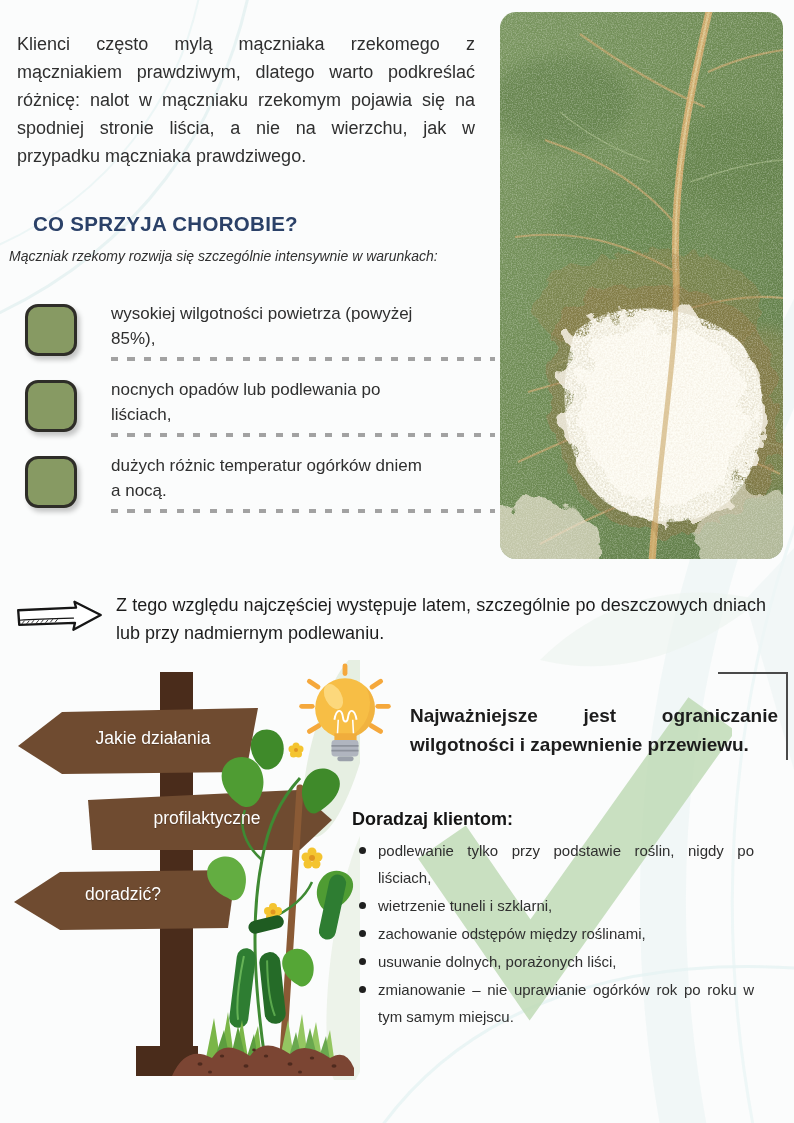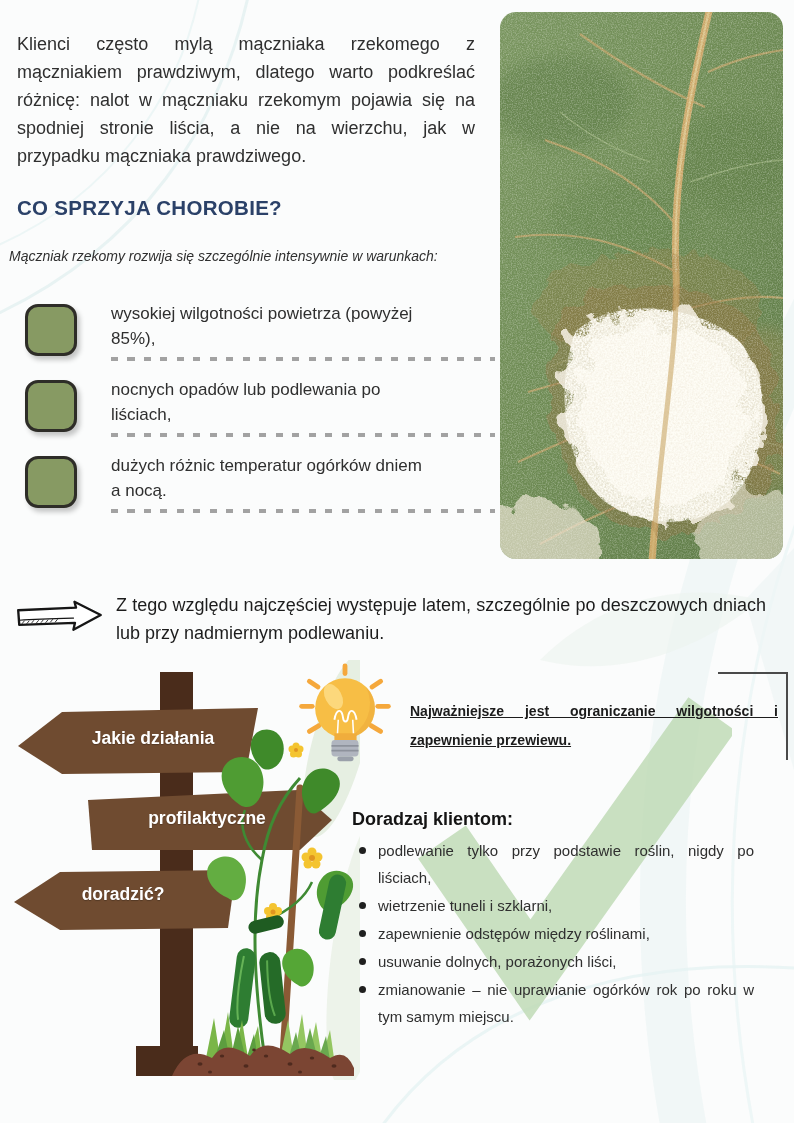--- a/index.html
+++ b/index.html
@@ -6,45 +6,45 @@
   .page{
     position:relative;width:794px;height:1123px;margin:0 auto;
     background:#fbfcfc;overflow:hidden;
     font-family:"Liberation Sans","DejaVu Sans",sans-serif;
     color:#2f2f2f;
     padding-left:12px;
   }
   .abs{position:absolute;}
   
   .intro{left:17px;top:12px;width:458px;font-size:18px;line-height:28px;text-align:justify;}
-  .section-heading{left:17px;top:196px;width:470px;font-size:20.5px;font-weight:800;letter-spacing:.3px;color:#2b4168;margin:0;}
+  .section-heading{left:17px;top:196px;width:470px;font-size:20.5px;font-weight:800;letter-spacing:.3px;color:#2b4168;margin:16px;}
   .section-intro{left:9px;top:228px;width:452px;font-size:14px;line-height:28px;text-align:justify;font-style:italic;}
   
   .conditions{left:17px;top:294px;width:470px;list-style:none;margin:8px;padding:0;display:flex;flex-direction:column;gap:17px;}
   .conditions li{display:flex;align-items:flex-start;}
   .sq{flex:0 0 auto;width:46px;height:46px;background:#879a63;border:3px solid #2e2d28;border-radius:13px;box-shadow:3px 4px 5px rgba(0,0,0,.22);margin-top:2px;}
   .cond-body{margin-left:34px;width:386px;}
   .cond-text{margin:0;font-size:17px;line-height:24.5px;white-space:pre-line;}
   .dots{margin-top:6px;height:4px;width:384px;background:repeating-linear-gradient(90deg,#a2a2a2 0 7px,transparent 7px 16.5px);}
   
   .callout{left:14px;top:590px;width:768px;display:flex;align-items:flex-start;}
   .callout svg{flex:0 0 auto;}
   .callout p{margin:2px 0 0 10px;width:650px;font-size:18px;line-height:27.5px;font-weight:400;text-align:justify;color:#1c1c1c;}
   
   .photo{left:500px;top:12px;width:283px;height:547px;border-radius:16px;overflow:hidden;}
   .photo svg{display:block;width:100%;height:100%;}
   
   .tip-frame{left:718px;top:672px;width:68px;height:86px;border-top:2px solid #4a4a4a;border-right:2px solid #4a4a4a;}
-  .tip-text{left:410px;top:683px;width:368px;font-size:14px;line-height:28.5px;font-weight:700;text-align:justify;color:#1c1c1c;text-decoration:underline;}
+  .tip-text{left:410px;top:683px;width:368px;font-size:19px;line-height:28.5px;font-weight:700;text-align:justify;color:#1c1c1c;}
   .advice{left:352px;top:809px;width:402px;}
   .advice-heading{margin:0;font-size:18px;font-weight:800;color:#141414;}
   .advice ul{list-style:none;margin:7px 0 0 0;padding:0;}
   .advice li{position:relative;padding-left:26px;font-size:15px;line-height:27px;text-align:justify;margin-bottom:1px;}
   .blt{position:absolute;left:7px;top:10px;width:7px;height:7px;border-radius:50%;background:#202020;}
-  .sign-label{position:absolute;color:#ffffff;font-weight:700;font-size:17.5px;text-align:center;text-shadow:0 1px 1px rgba(0,0,0,.25);}
+  .sign-label{position:absolute;color:#ffffff;font-weight:400;font-size:17.5px;text-align:center;text-shadow:0 1px 1px rgba(0,0,0,.25);}
   .lbl1{left:55px;top:728px;width:196px;}
   .lbl2{left:104px;top:808px;width:206px;}
   .lbl3{left:32px;top:884px;width:182px;}
   .z0{z-index:0}.z1{z-index:1}.z2{z-index:2}.z3{z-index:3}
 </style>
 </head>
 <body>
 
 <div class="page">
 
@@ -287,19 +287,19 @@
   </svg>
 
   <div class="abs z1 tip-frame"></div>
   <p class="abs z2 tip-text">Najważniejsze jest ograniczanie wilgotności i zapewnienie przewiewu.</p>
 
   <div class="abs z2 advice">
     <p class="advice-heading">Doradzaj klientom:</p>
     <ul>
       <li><span class="blt"></span><span>podlewanie tylko przy podstawie roślin, nigdy po liściach,</span></li>
       <li><span class="blt"></span><span>wietrzenie tuneli i szklarni,</span></li>
-      <li><span class="blt"></span><span>zapewnienie odstępów między roślinami,</span></li>
+      <li><span class="blt"></span><span>zachowanie odstępów między roślinami,</span></li>
       <li><span class="blt"></span><span>usuwanie dolnych, porażonych liści,</span></li>
       <li><span class="blt"></span><span>zmianowanie – nie uprawianie ogórków rok po roku w tym samym miejscu.</span></li>
     </ul>
   </div>
 
 </div>
 
 </body></html>

